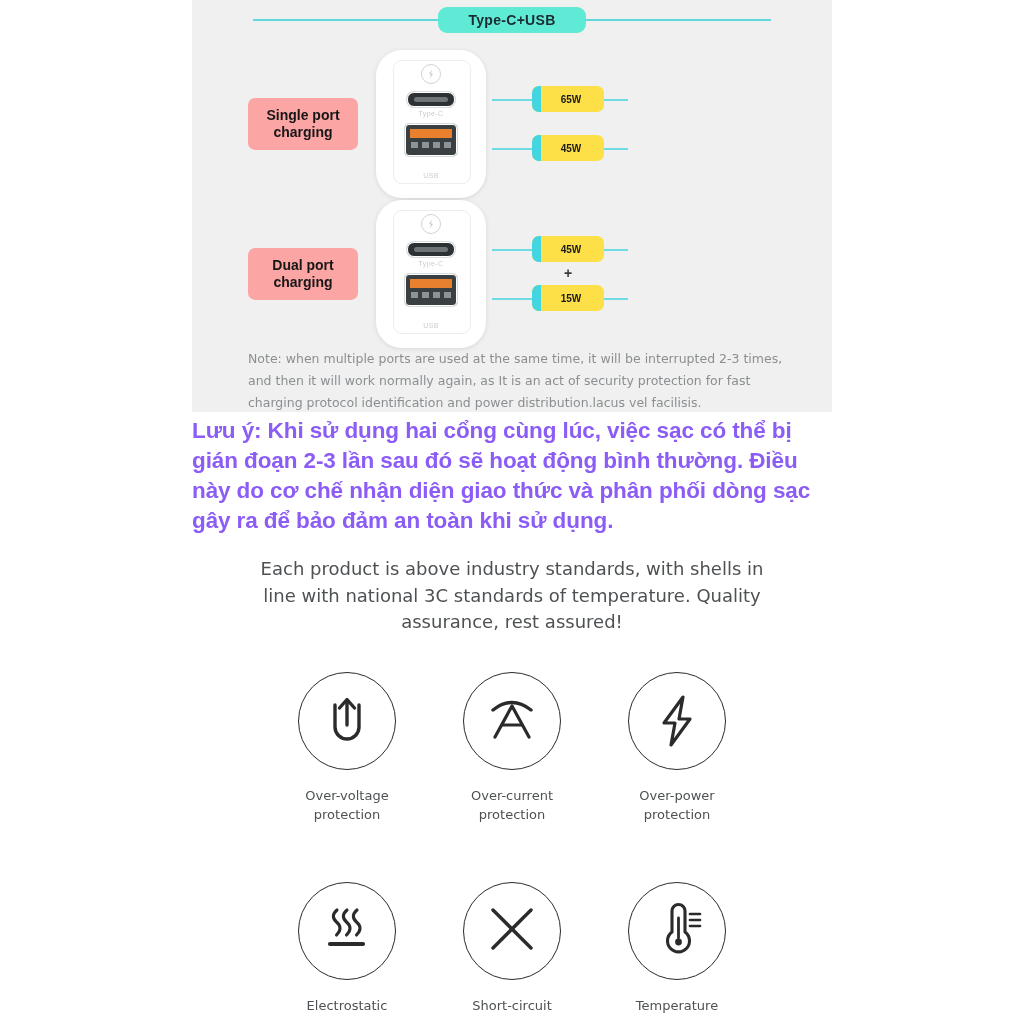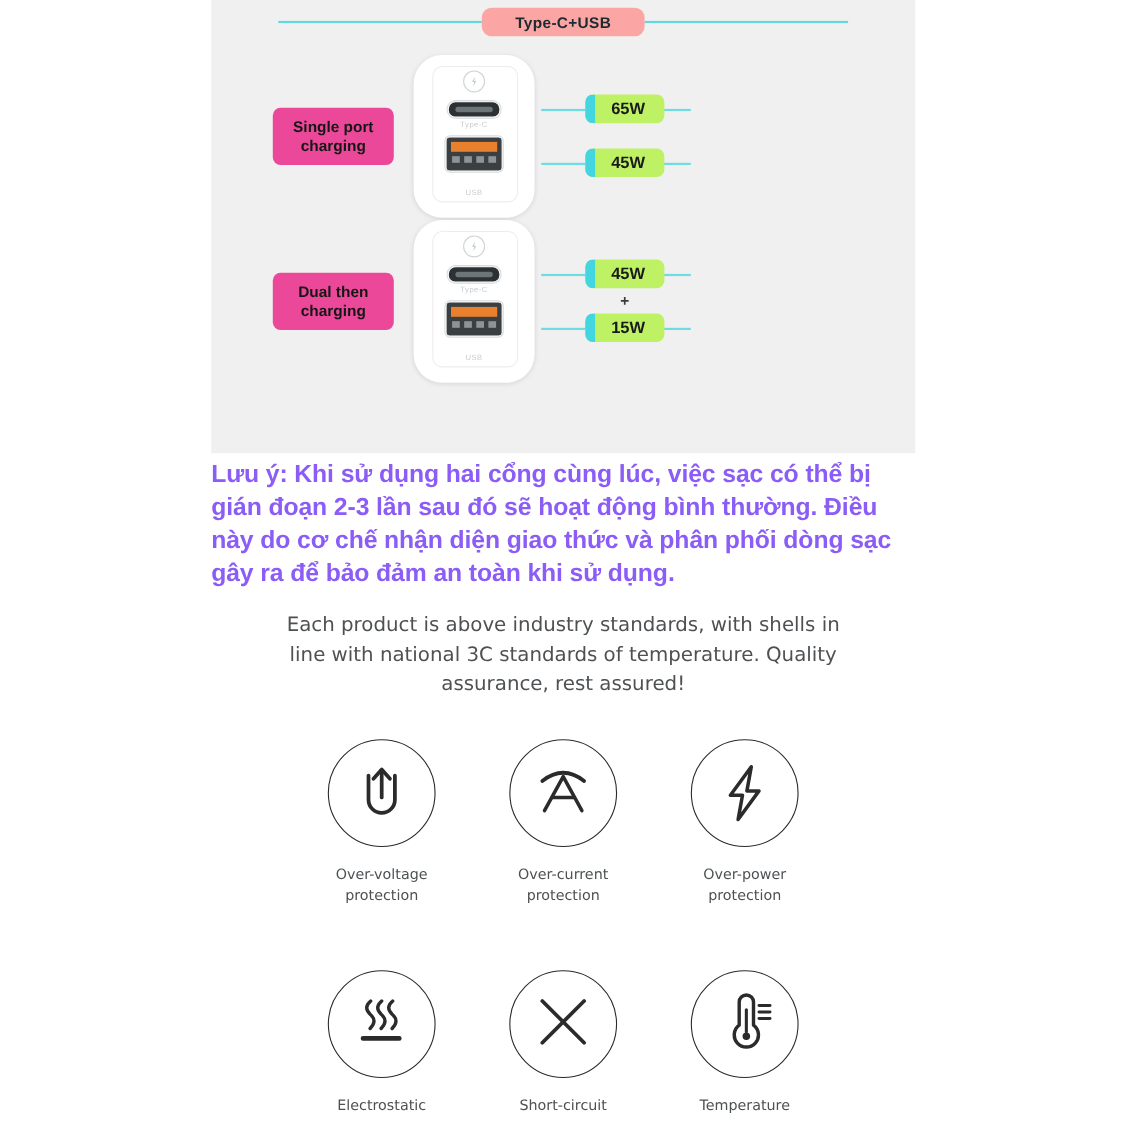--- a/index.html
+++ b/index.html
@@ -21,40 +21,40 @@
   .banner-row{
     position:absolute;left:0;top:6px;width:640px;height:28px;
     display:flex;align-items:center;justify-content:center;
   }
   .banner-line{
     flex:1;height:2px;background:#5fd8de;
   }
   .banner-line.left{margin-right:0;}
   .banner-line.right{margin-left:0;}
   .banner-pill{
-    background:#fca5a5;border-radius:9px;
+    background:#5eead4;border-radius:9px;
     padding:5px 30px;
     font-size:14px;font-weight:bold;color:#1b2b30;
     letter-spacing:.3px;white-space:nowrap;
     z-index:2;
   }
   .banner-line.left{max-width:185px;}
   .banner-line.right{max-width:185px;}
 
   
   .charge-row{
     position:absolute;left:0;width:640px;height:160px;
     display:flex;align-items:center;
   }
   .charge-row.r1{top:44px;}
   .charge-row.r2{top:194px;}
 
   .mode-chip{
     position:absolute;left:56px;top:50%;transform:translateY(-50%);
-    background:#ec4899;border-radius:7px;
+    background:#fca5a5;border-radius:7px;
     padding:9px 10px;width:90px;box-sizing:content-box;
     text-align:center;color:#161616;
     font-size:14px;font-weight:bold;line-height:1.22;
   }
 
   
   .device{
     position:absolute;left:184px;top:6px;
     width:110px;height:148px;
     background:#ffffff;border-radius:26px;
@@ -104,23 +104,23 @@
     display:flex;justify-content:space-between;
   }
   .port-a .pins i{display:block;width:7px;height:6px;background:#8d9497;}
 
   
   .lead{
     position:absolute;height:2px;background:#6fdbe2;
   }
   .wbadge{
     position:absolute;width:72px;height:26px;
-    background:#bef264;border-radius:7px;
+    background:#fde047;border-radius:7px;
     display:flex;align-items:center;justify-content:center;
-    font-size:15px;font-weight:bold;color:#1a1a1a;
+    font-size:10px;font-weight:bold;color:#1a1a1a;
     overflow:hidden;
   }
   .wbadge:before{
     content:"";position:absolute;left:0;top:0;width:9px;height:100%;
     background:#43d6e0;
   }
   .wbadge span{position:relative;z-index:2;padding-left:6px;}
   .plus{
     position:absolute;width:72px;text-align:center;
     font-size:14px;color:#3b3b3b;font-weight:bold;
@@ -211,21 +211,21 @@
       <span>65W</span>
     </div>
     <div class="wbadge" style="left:340px;top:91px;">
       <span>45W</span>
     </div>
   </div>
 
   <div class="charge-row r2">
 
     <div class="mode-chip">
-      <div>Dual then</div>
+      <div>Dual port</div>
       <div>charging</div>
     </div>
 
     <div class="device">
       <div class="recess"></div>
       <div class="logo">
         <svg width="10" height="10" viewBox="0 0 10 10" aria-hidden="true">
           <path d="M6 0.6 L3.1 5.3 H5.1 L4.1 9.4 L7 4.7 H5 Z" fill="#c2c8ca"></path>
         </svg>
       </div>
@@ -248,20 +248,21 @@
 
     <div class="wbadge" style="left:340px;top:42px;">
       <span>45W</span>
     </div>
     <div class="plus" style="left:340px;top:71px;">+</div>
     <div class="wbadge" style="left:340px;top:91px;text-align:right;">
       <span>15W</span>
     </div>
   </div>
 
+  <div class="note">Note: when multiple ports are used at the same time, it will be interrupted 2-3 times, and then it will work normally again, as It is an act of security protection for fast charging protocol identification and power distribution.lacus vel facilisis.</div>
 </div>
 
 <div class="vi-note">Lưu ý: Khi sử dụng hai cổng cùng lúc, việc sạc có thể bị gián đoạn 2-3 lần sau đó sẽ hoạt động bình thường. Điều này do cơ chế nhận diện giao thức và phân phối dòng sạc gây ra để bảo đảm an toàn khi sử dụng.</div>
 
 <div class="headline">Each product is above industry standards, with shells in line with national 3C standards of temperature. Quality assurance, rest assured!</div>
 
 <div class="grid">
 
   <div class="grid-row">
 

